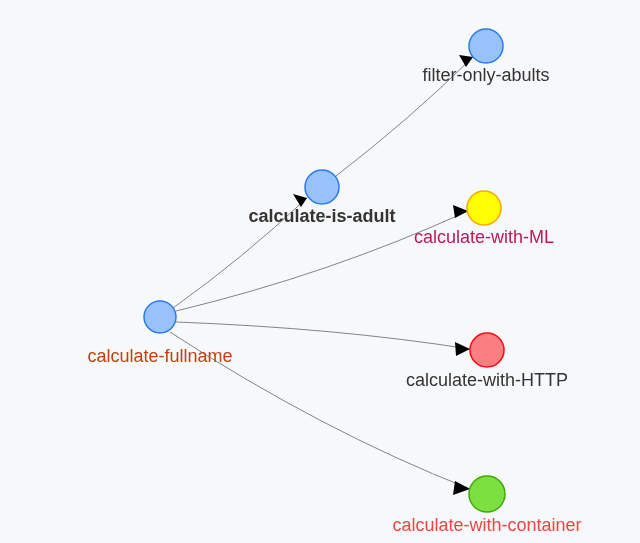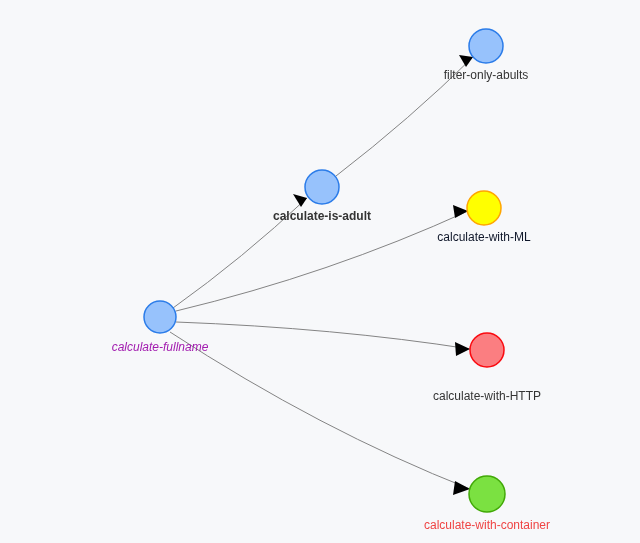--- a/index.html
+++ b/index.html
@@ -24,21 +24,21 @@
     left: 0;
     width: 640px;
     height: 543px;
     display: block;
   }
   .node-label {
     position: absolute;
     transform: translate(-50%, 0);
     white-space: nowrap;
     font-family: "Liberation Sans", sans-serif;
-    font-size: 12px;
+    font-size: 18px;
     line-height: 16px;
     color: #343434;
     text-align: center;
     user-select: none;
     pointer-events: none;
   }
 </style>
 </head>
 <body>
 
@@ -61,21 +61,21 @@
         <circle cx="160" cy="317" r="16" fill="#97c2fc" stroke="#2b7ce9" stroke-width="1.5"></circle>
         <circle cx="322" cy="187" r="17" fill="#97c2fc" stroke="#2b7ce9" stroke-width="1.5"></circle>
         <circle cx="486" cy="46" r="17" fill="#97c2fc" stroke="#2b7ce9" stroke-width="1.5"></circle>
         <circle cx="484" cy="208" r="17" fill="#ffff00" stroke="#ffa500" stroke-width="1.5"></circle>
         <circle cx="487" cy="350" r="17" fill="#fb7e81" stroke="#fa0a10" stroke-width="1.5"></circle>
         <circle cx="487" cy="494" r="18" fill="#7be141" stroke="#41a906" stroke-width="1.5"></circle>
       </g>
   </svg>
 
   <div id="labels-layer">
-      <div class="node-label" style="left: 160px; top: 339px; color: #a21caf; font-style: italic;">calculate-fullname</div>
+      <div class="node-label" style="left: 160px; top: 348px; color: #c2410c;">calculate-fullname</div>
       <div class="node-label" style="left: 322px; top: 208px; color: rgb(52, 52, 52); font-weight: bold;">calculate-is-adult</div>
       <div class="node-label" style="left: 486px; top: 67px; color: rgb(52, 52, 52);">filter-only-abults</div>
-      <div class="node-label" style="left: 484px; top: 229px; color: #0f172a; text-align: right;">calculate-with-ML</div>
-      <div class="node-label" style="left: 487px; top: 372px; color: rgb(52, 52, 52); margin-top: 16px;">calculate-with-HTTP</div>
+      <div class="node-label" style="left: 484px; top: 229px; color: #be185d; text-align: right;">calculate-with-ML</div>
+      <div class="node-label" style="left: 487px; top: 372px; color: rgb(52, 52, 52);">calculate-with-HTTP</div>
       <div class="node-label" style="left: 487px; top: 517px; color: #ef4444;">calculate-with-container</div>
     </div>
 
 </div>
 
 </body></html>

